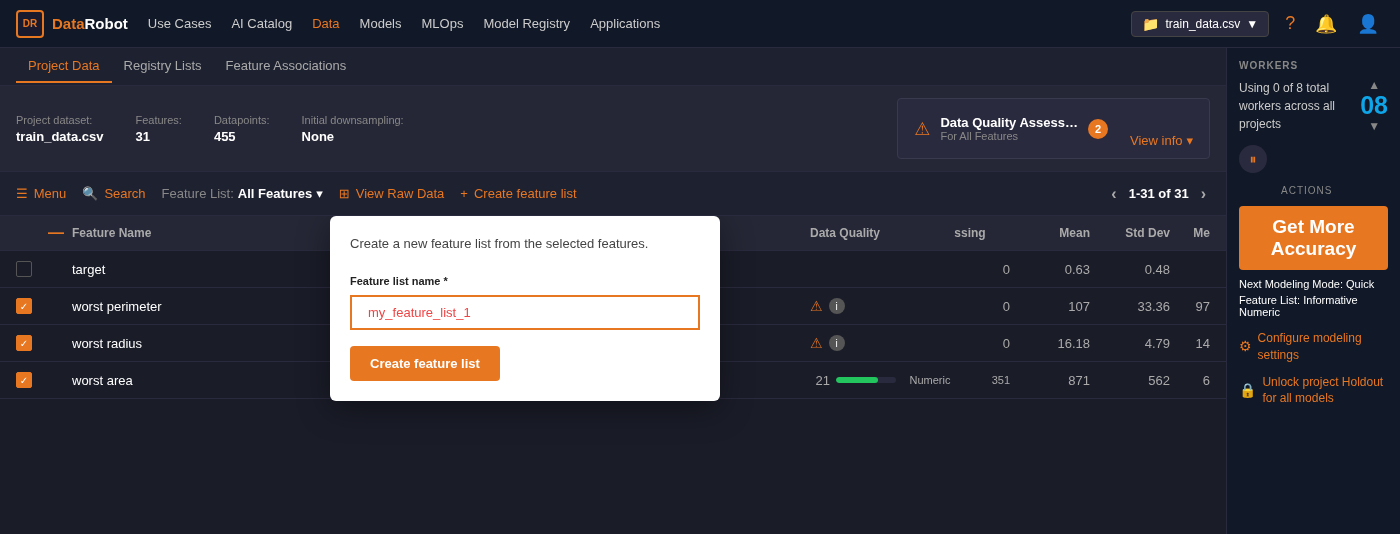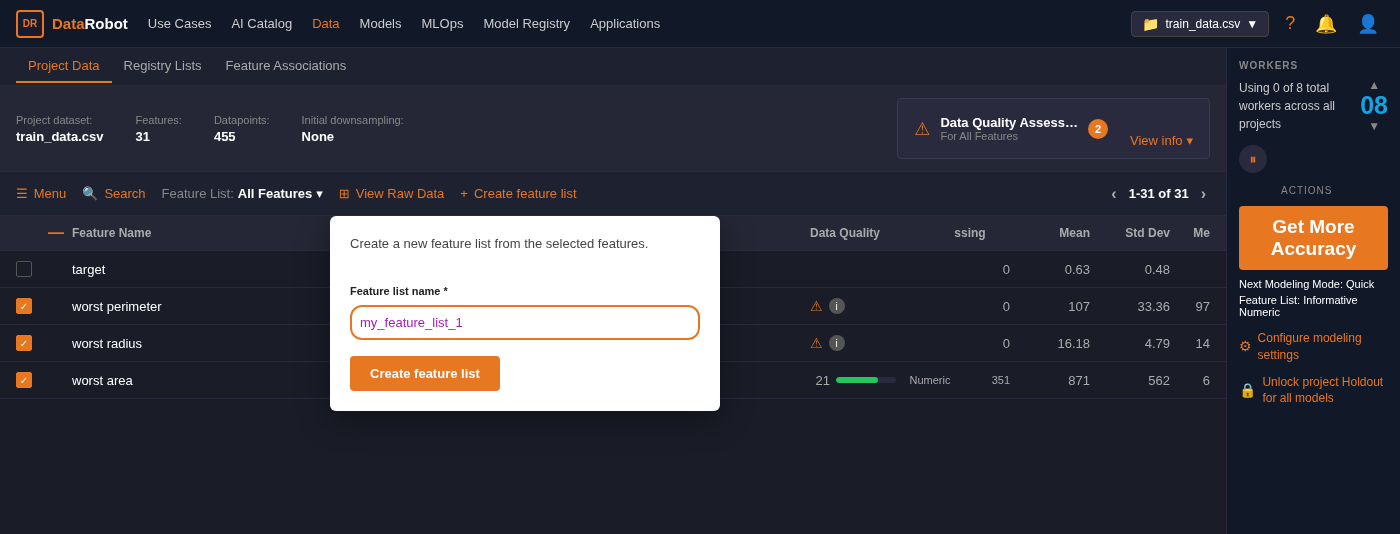--- a/index.html
+++ b/index.html
@@ -300,35 +300,35 @@
       background: #fff;
       border-radius: 6px;
       padding: 20px;
       width: 390px;
       color: #222;
       box-shadow: 0 8px 32px rgba(0,0,0,0.4);
     }
     .popup-desc {
       color: #444;
       font-size: 13px;
-      margin-bottom: 34px;
+      margin-bottom: 24px;
     }
     .popup-label {
       font-size: 11px;
       font-weight: 600;
       color: #222;
       margin-bottom: 8px;
     }
     .popup-input {
       width: 100%;
       border: 2px solid #e87722;
-      border-radius: 12px;
-      padding: 8px 8px;
+      border-radius: 0;
+      padding: 8px 16px;
       font-size: 13px;
-      color: #a21caf;
+      color: #ef4444;
       outline: none;
       margin-bottom: 16px;
     }
     .popup-btn {
       background: #e87722;
       color: #fff;
       border: none;
       border-radius: 4px;
       padding: 10px 20px;
       font-size: 13px;

